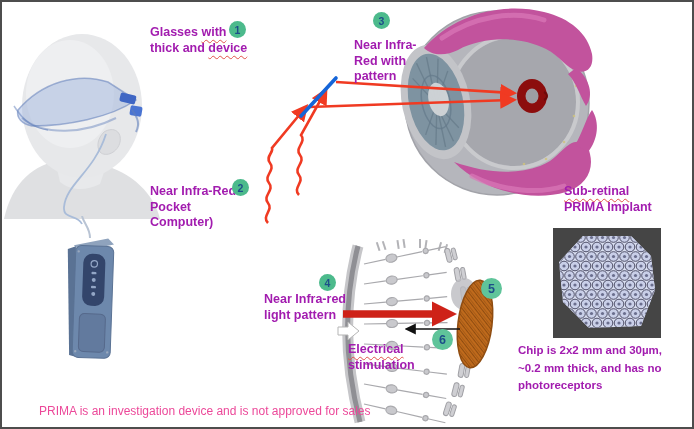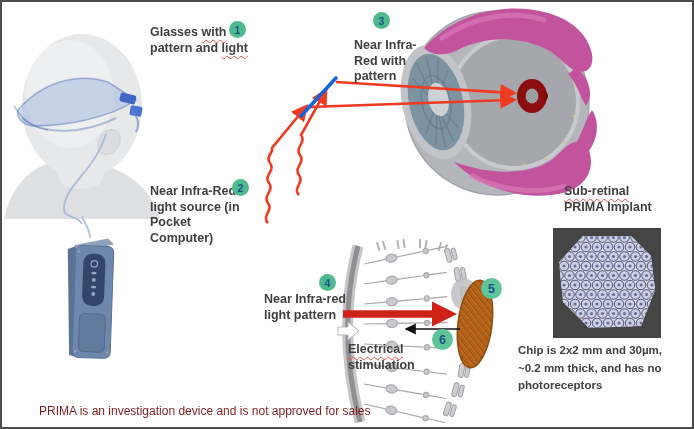--- a/index.html
+++ b/index.html
@@ -5,35 +5,35 @@
   html,body{margin:0;padding:0;background:#9e9e9e;}
   #stage{
     position:relative;width:694px;height:429px;background:#ffffff;
     border:2px solid #4d4d4d;box-sizing:border-box;overflow:hidden;
     font-family:"Liberation Sans",sans-serif;
   }
   .art{position:absolute;z-index:1;}
   #overlay{position:absolute;left:0;top:0;z-index:5;pointer-events:none;}
   .lbl{
     position:absolute;z-index:6;font-weight:bold;font-size:12.5px;
-    color:#404040;line-height:1.25;white-space:nowrap;
+    color:#a21caf;line-height:1.25;white-space:nowrap;
   }
   .wavy{
     text-decoration:underline;text-decoration-style:wavy;
     text-decoration-color:#e2524a;text-decoration-thickness:1px;
     text-underline-offset:3px;
   }
   .badge{
     position:absolute;z-index:7;width:17px;height:17px;border-radius:50%;
     background:#4CBA8C;color:#1D4E89;font-weight:bold;font-size:10.5px;
     display:flex;align-items:center;justify-content:center;
   }
   .badge.lg{width:21px;height:21px;font-size:12.5px;background:#5FC49A;}
   #chip-caption .cap-line{font-size:11.5px;line-height:17.5px;}
-  #disclaimer{font-weight:normal;font-size:12px;color:#7f1d1d;}
+  #disclaimer{font-weight:normal;font-size:12px;color:#ec4899;}
 </style>
 </head>
 <body>
 
 <div id="stage">
 
   <svg class="art" style="left:2px;top:12px" width="158" height="205" viewBox="0 0 158 205">
 
     <path d="M0,205 C8,168 30,150 58,146 L96,150 C128,158 150,180 156,205 Z" fill="#dfe0e2"></path>
     <path d="M52,150 C60,128 96,128 102,152 L96,170 C80,178 66,176 56,168 Z" fill="#e8e9eb"></path>
@@ -241,26 +241,25 @@
 
   <div class="badge" style="left:227px;top:19px">1</div>
   <div class="badge" style="left:230px;top:177px">2</div>
   <div class="badge" style="left:371px;top:10px">3</div>
   <div class="badge" style="left:317px;top:272px">4</div>
   <div class="badge lg" style="left:479px;top:276px">5</div>
   <div class="badge lg" style="left:430px;top:327px">6</div>
 
   <div class="lbl" style="left:148px;top:23px">
     <div><span>Glasses </span><span class="wavy">with</span></div>
-    <div><span>pattern and </span><span class="wavy">light</span></div>
+    <div><span>thick and </span><span class="wavy">device</span></div>
   </div>
 
   <div class="lbl" style="left:148px;top:182px">
     <div>Near Infra-Red</div>
-    <div>light source (in</div>
     <div>Pocket</div>
     <div>Computer)</div>
   </div>
 
   <div class="lbl" style="left:352px;top:36px">
     <div>Near Infra-</div>
     <div>Red with</div>
     <div>pattern</div>
   </div>
 

